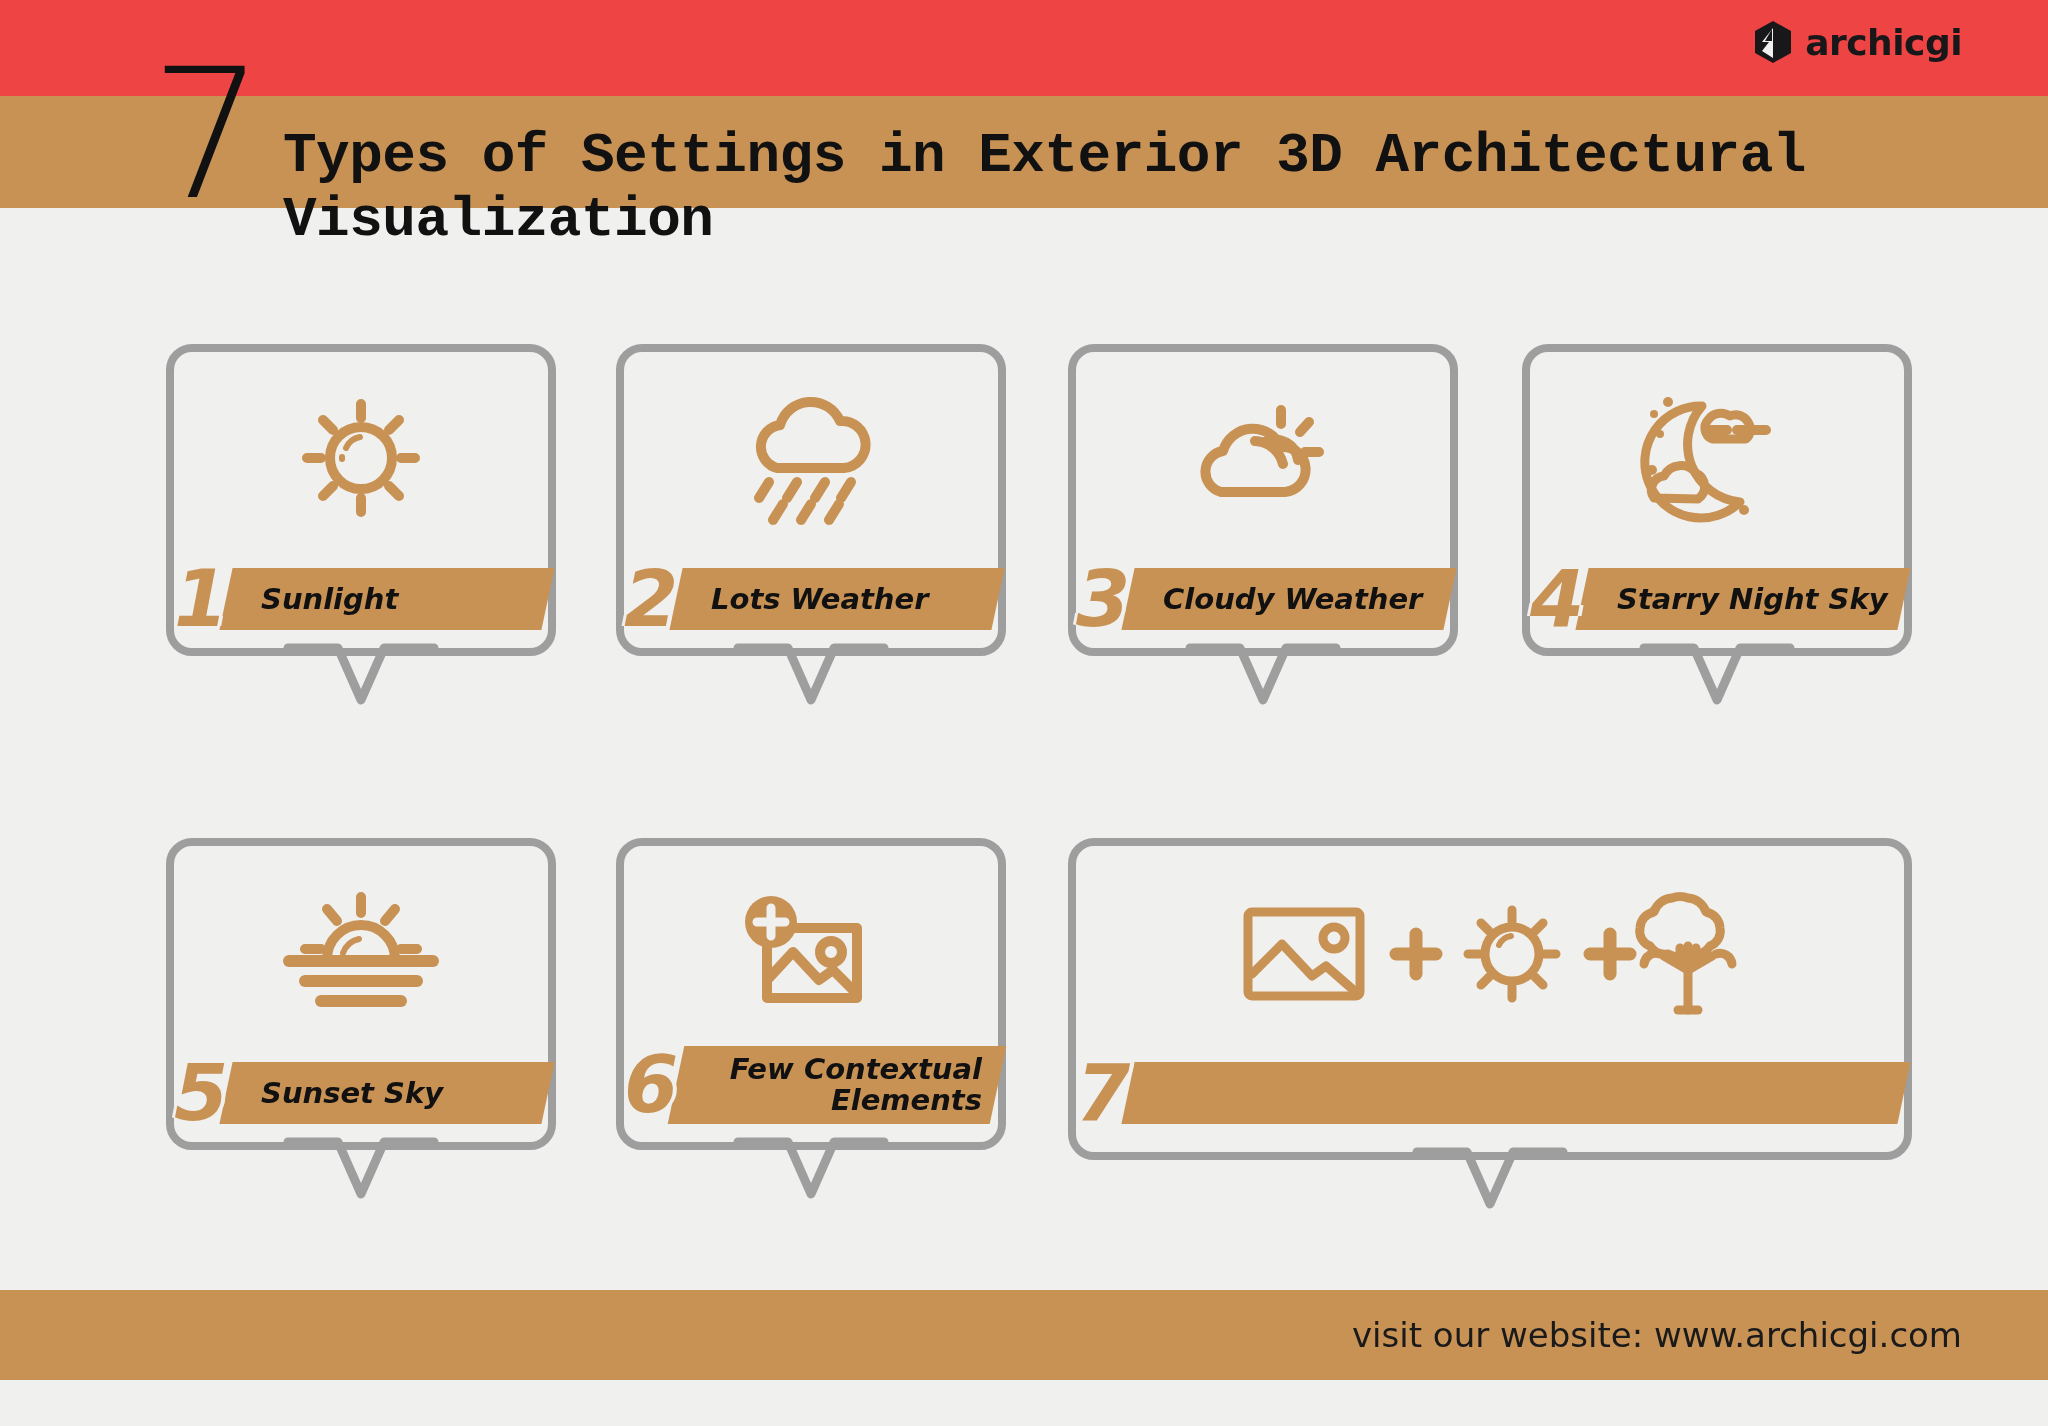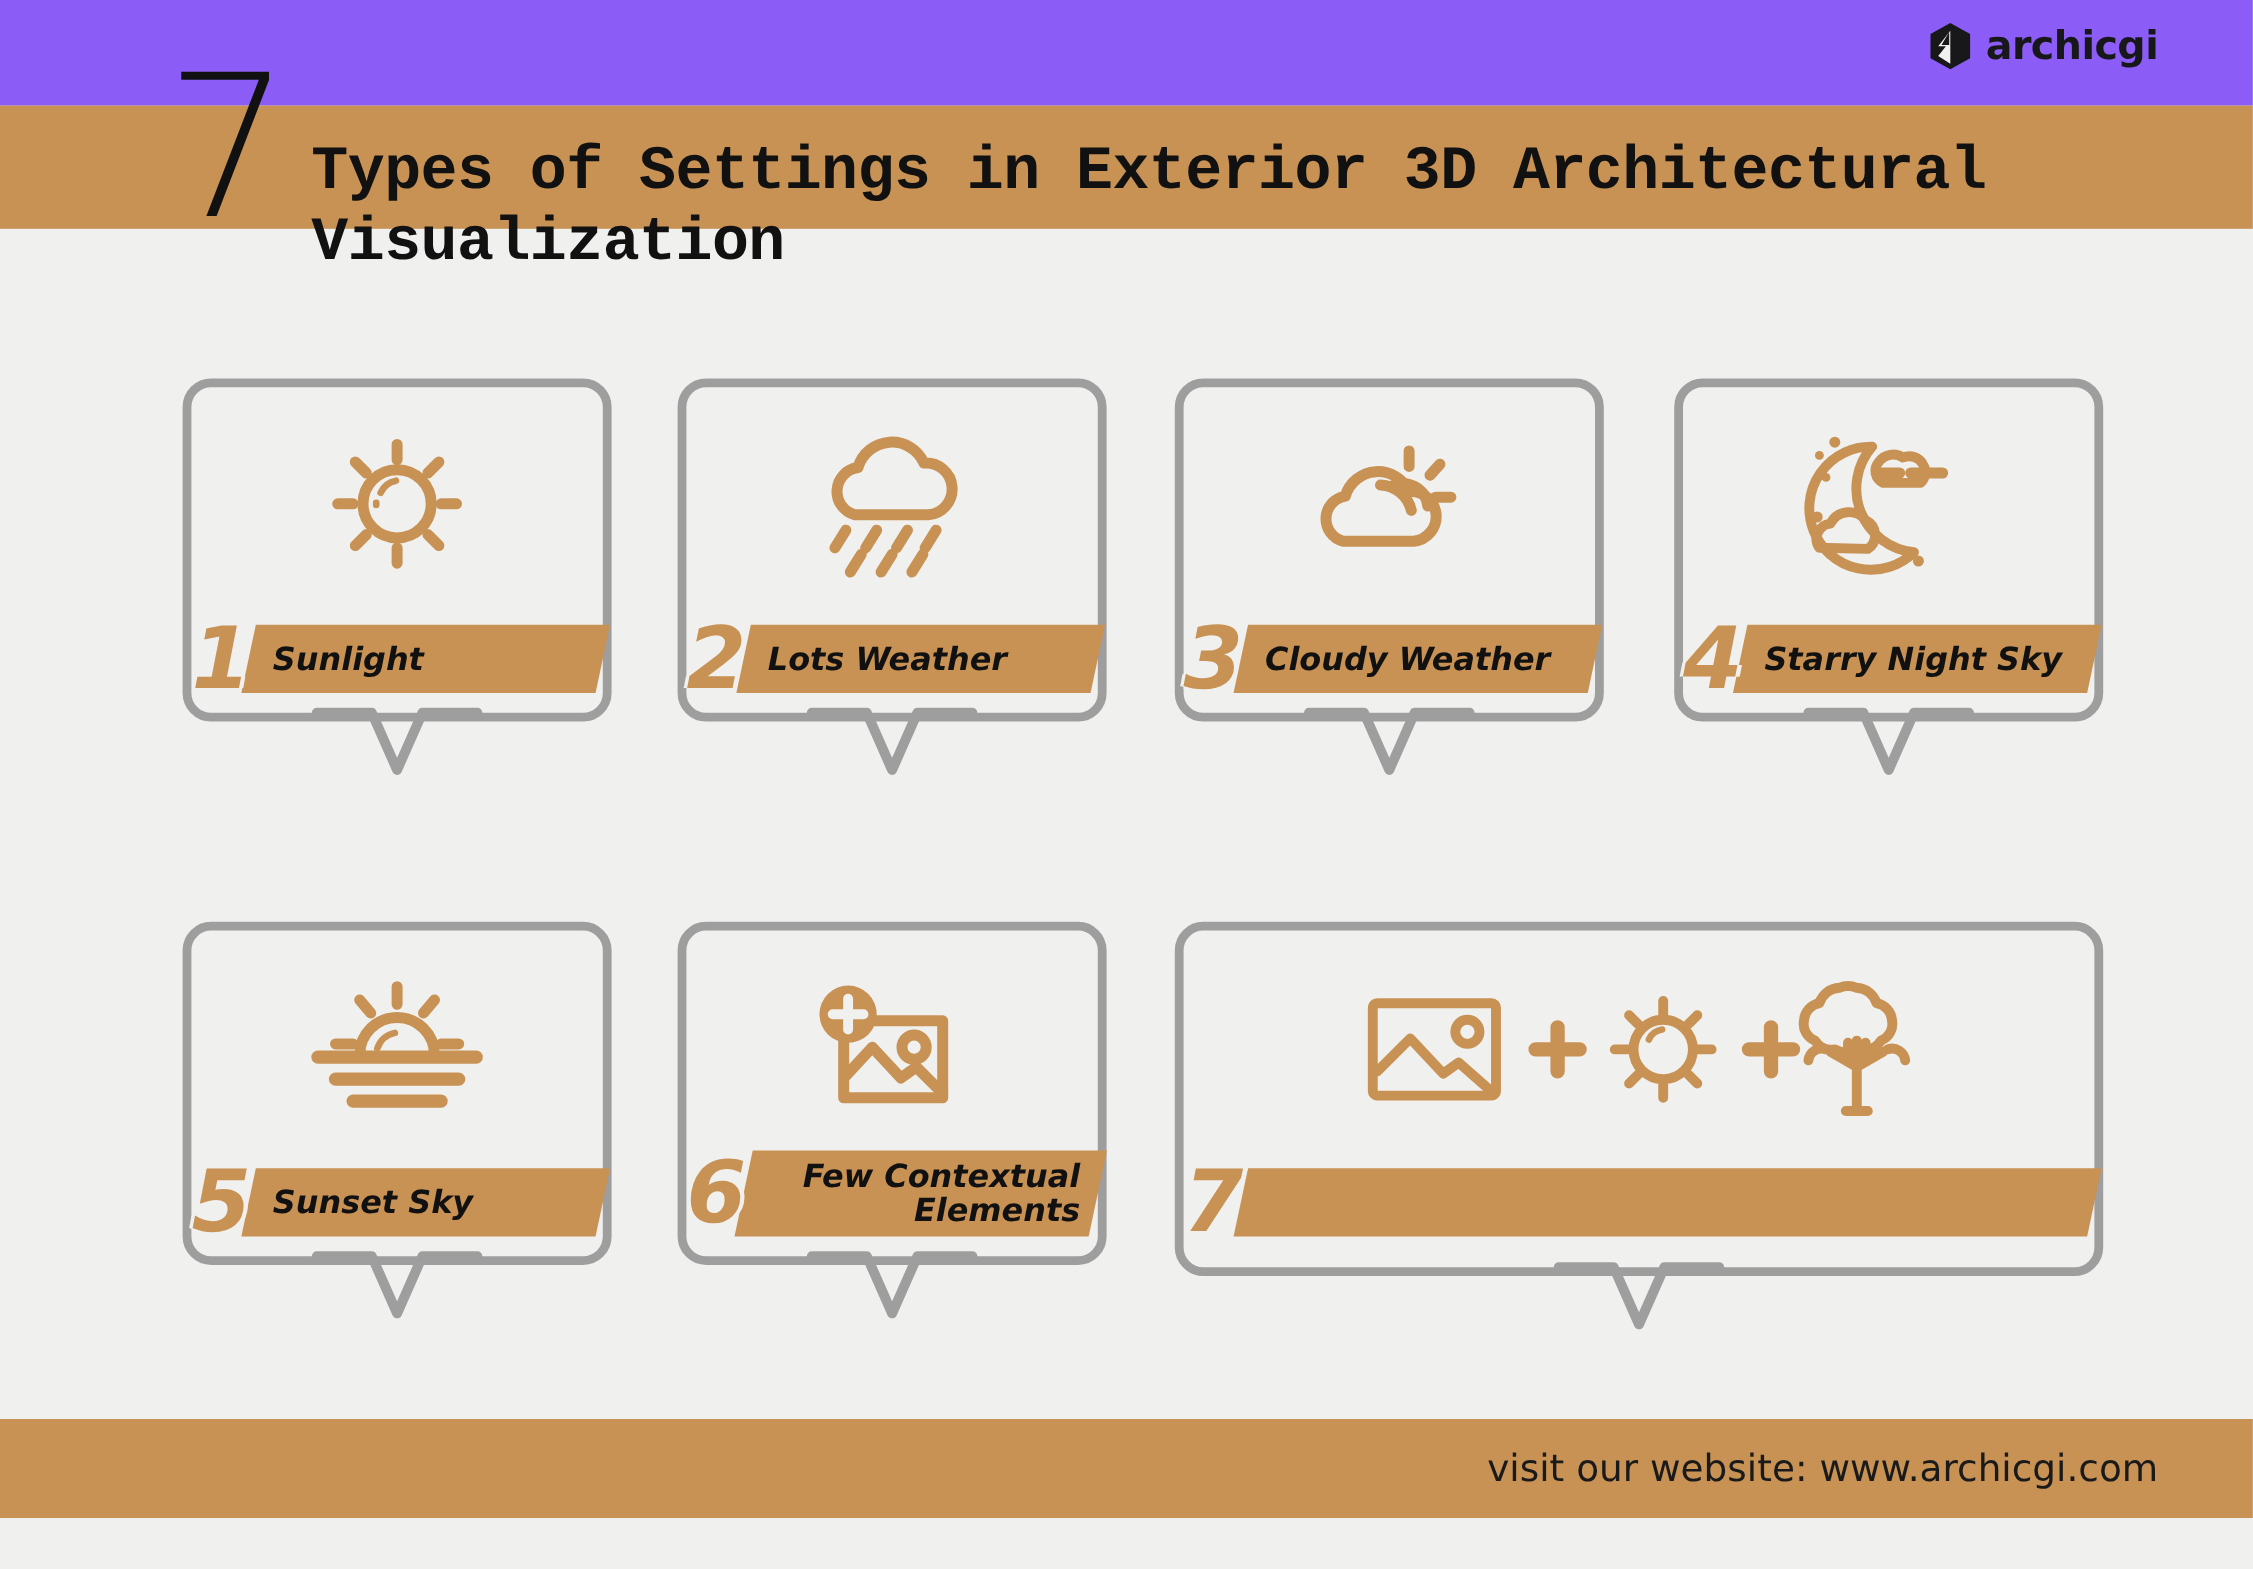--- a/index.html
+++ b/index.html
@@ -5,21 +5,21 @@
   html,body{margin:0;padding:0;}
   body{
     width:2048px;height:1426px;
     background:#f0f0ef;
     font-family:"Liberation Sans", sans-serif;
     overflow:hidden;
     position:relative;
   }
 
   
-  #header{position:absolute;left:0;top:0;width:2048px;height:96px;background:#8b5cf6;}
+  #header{position:absolute;left:0;top:0;width:2048px;height:96px;background:#ef4444;}
   #logo{position:absolute;right:86px;top:20px;display:flex;align-items:center;gap:12px;}
   #logo .mark{width:40px;height:44px;}
   #logo .word{font-size:36px;font-weight:700;color:#18181a;letter-spacing:-.5px;
                font-family:"DejaVu Sans", sans-serif;}
 
   
   #title-band{position:absolute;left:0;top:96px;width:2048px;height:112px;background:#c89255;}
   #big-seven{position:absolute;left:150px;top:60px;font-size:180px;line-height:150px;
              color:#111;font-weight:300;font-family:"DejaVu Sans", sans-serif;}
   #title-text{position:absolute;left:262px;top:124px;font-size:56px;font-weight:700;color:#111;
@@ -36,21 +36,21 @@
         transform:skewX(-12deg);}
   .num{position:relative;z-index:3;font-size:78px;font-weight:700;font-style:italic;
        line-height:62px;color:#c89255;
        font-family:"DejaVu Sans", sans-serif;
        text-shadow:-3px 0 0 #f0f0ef, 3px 0 0 #f0f0ef, 0 -3px 0 #f0f0ef, 0 3px 0 #f0f0ef,
                     4px 0 0 #f0f0ef;}
   .num-slot{position:relative;z-index:3;width:74px;flex:none;display:flex;
             align-items:center;justify-content:flex-start;}
   .lbl{position:relative;z-index:3;color:#111;font-weight:700;font-style:italic;
        font-size:29px;font-family:"DejaVu Sans", sans-serif;white-space:pre-line;
-       line-height:1.06;}
+       line-height:1.06;margin-left:13px;}
 
   
   #footer{position:absolute;left:0;bottom:46px;width:2048px;height:90px;background:#c89255;}
   #footer-text{position:absolute;right:86px;top:50%;transform:translateY(-50%);
                font-size:34px;color:#1a1a1a;font-family:"DejaVu Sans", sans-serif;}
   svg{display:block;overflow:visible;}
 </style>
 </head>
 <body>
 

